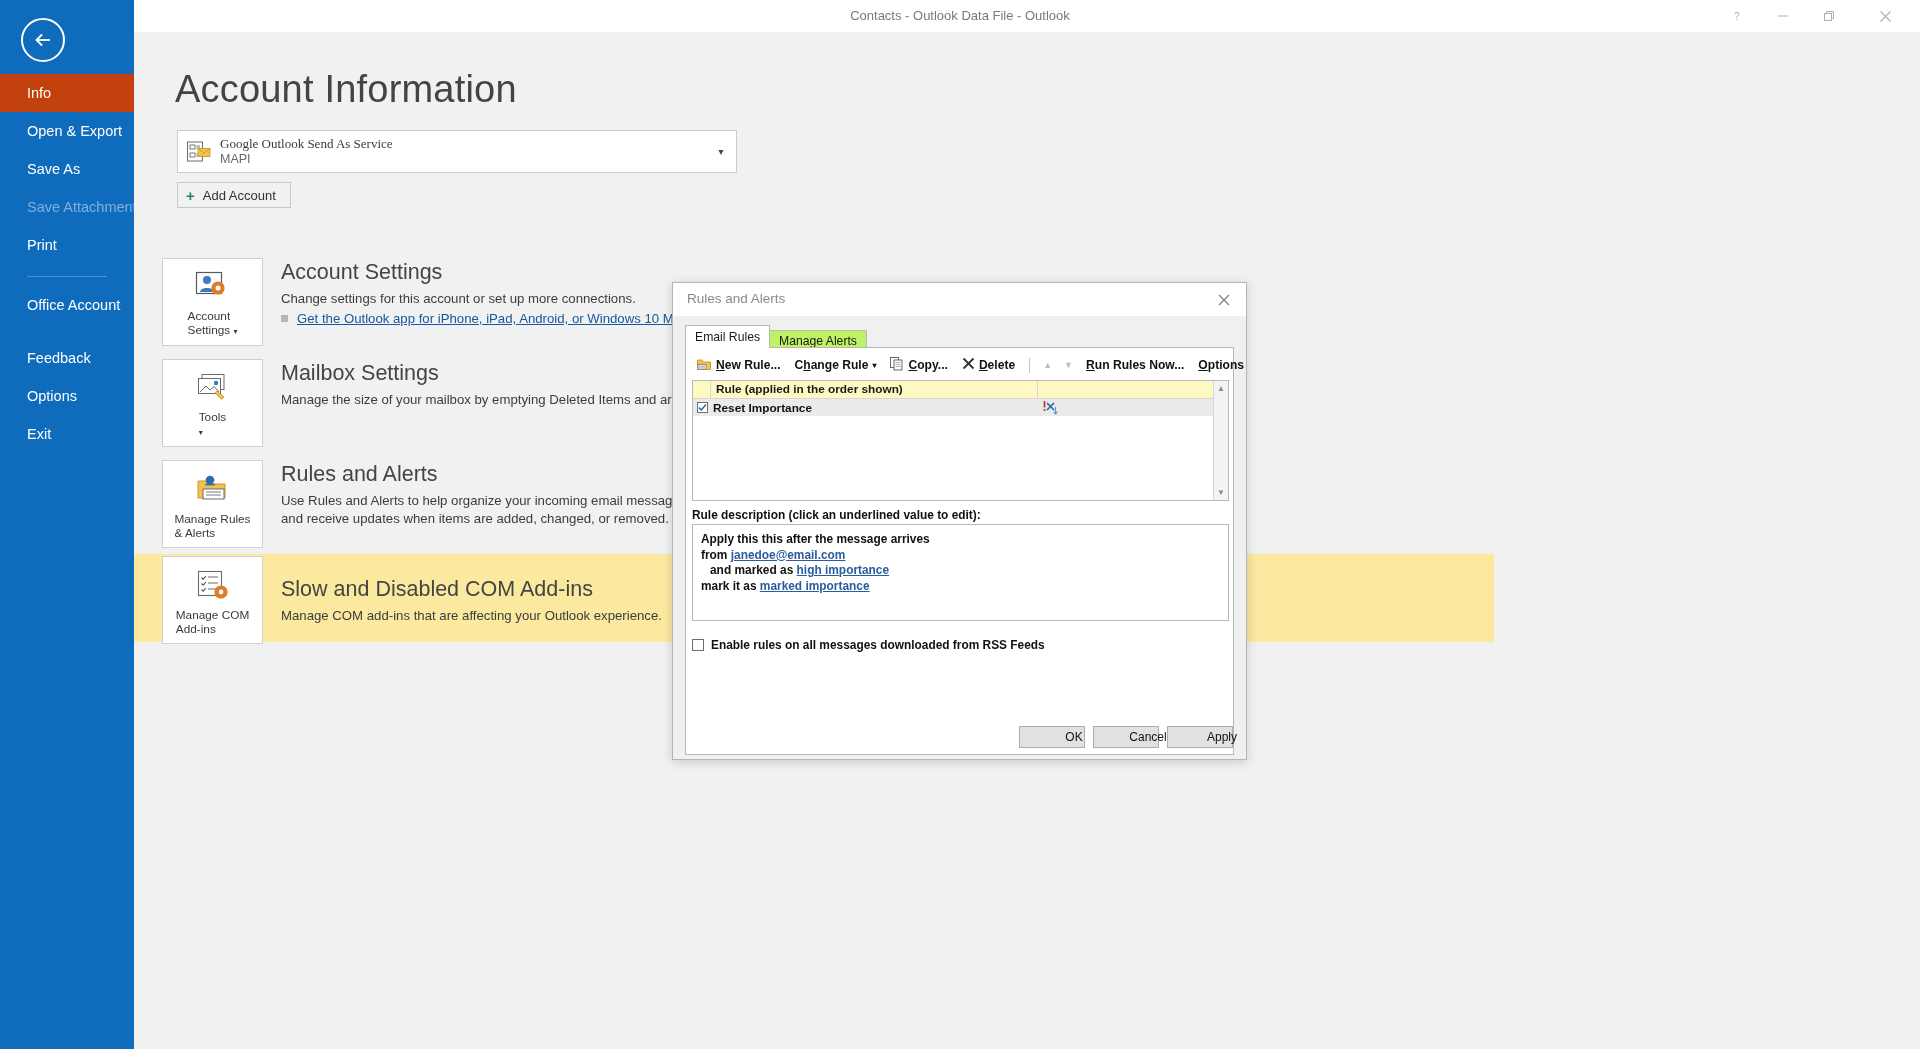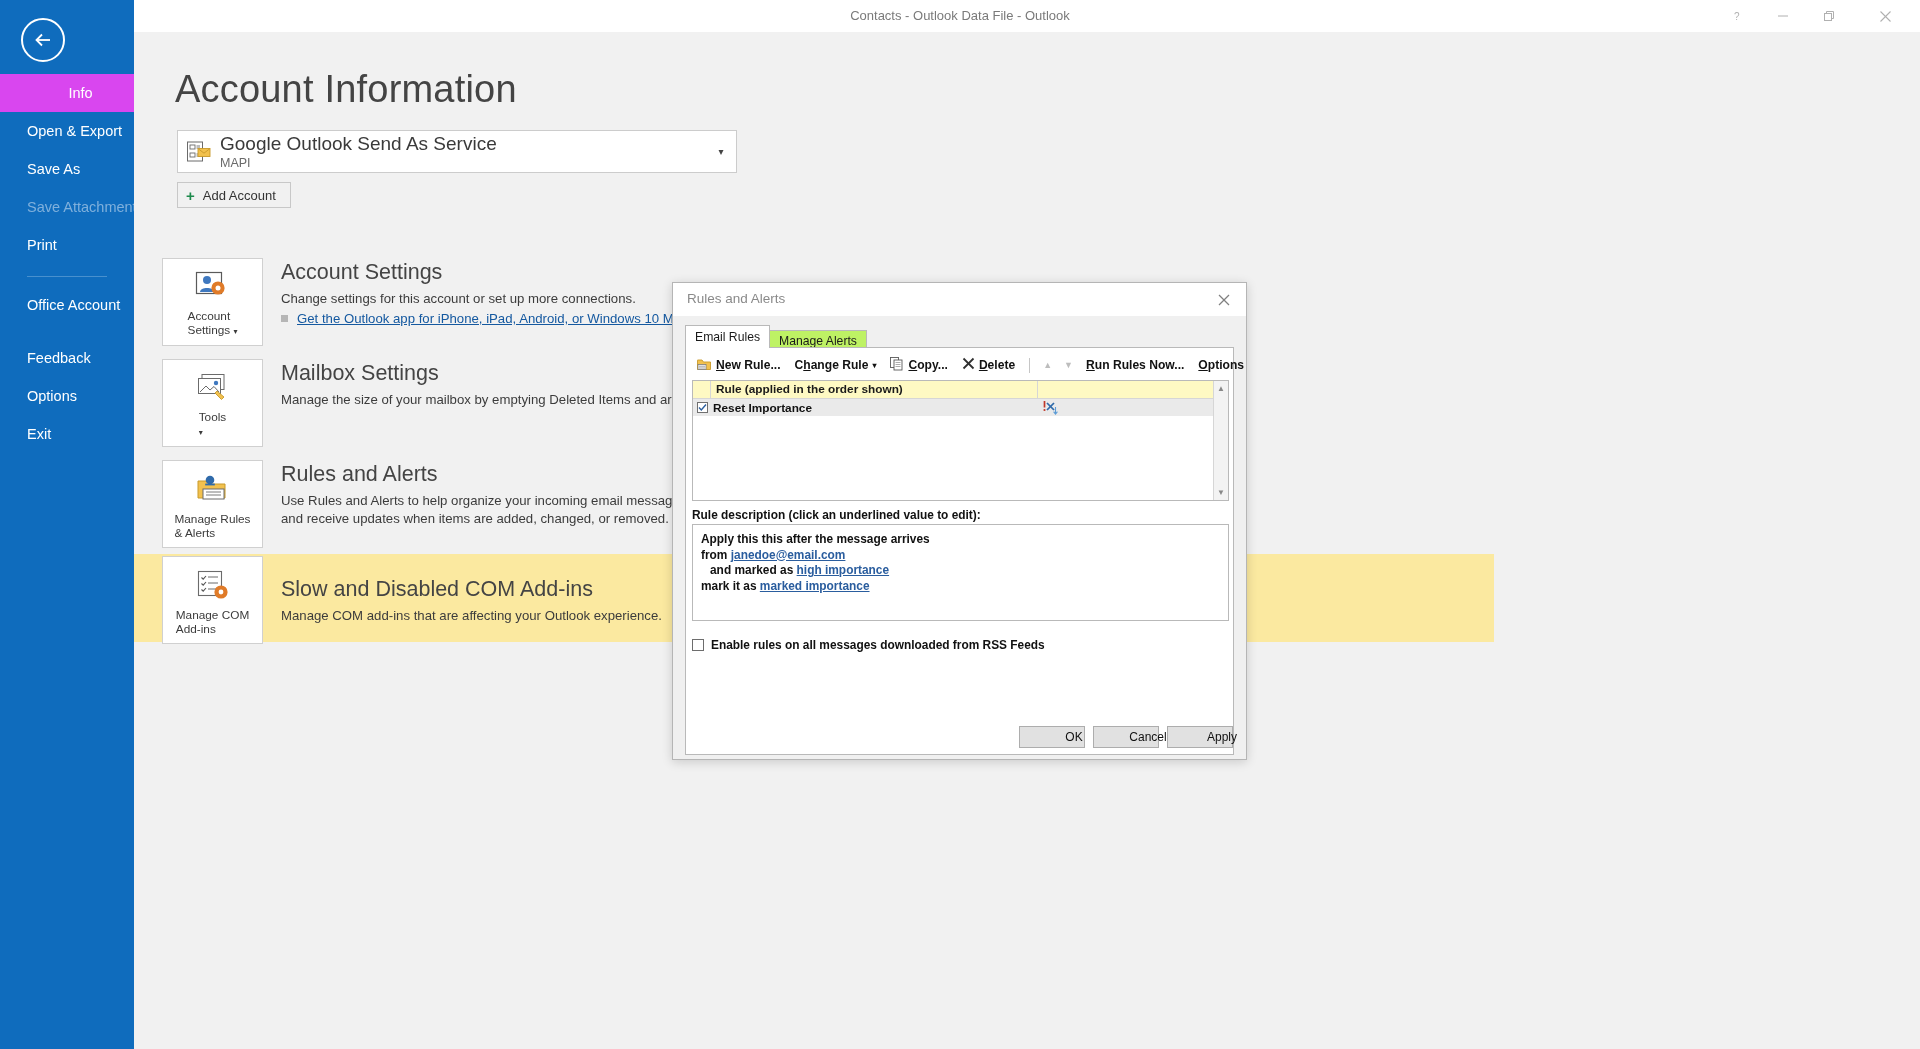--- a/index.html
+++ b/index.html
@@ -41,21 +41,21 @@
     position: absolute; left: 21px; top: 18px; width: 44px; height: 44px;
     border: 2px solid #ffffff; border-radius: 50%;
     display: flex; align-items: center; justify-content: center;
   }
   #nav-list { position: absolute; top: 74px; left: 0; width: 134px; }
   .nav-item {
     position: relative; height: 38px; line-height: 38px;
     padding-left: 27px; font-size: 14.5px; color: #ffffff; white-space: nowrap;
   }
   .nav-item.two-line { height: 50px; line-height: 21px; padding-top: 6px; }
-  .nav-item.active { background: #d946ef; text-align: center; }
+  .nav-item.active { background: #c2410c; }
   .nav-item.disabled { color: #7fb0dc; }
   .nav-sep {
     height: 1px; background: #4890ce; margin: 12px 27px 12px 27px;
   }
 
   
   #main {
     position: absolute; left: 134px; top: 32px;
     width: 1786px; height: 1017px; background: #f1f1f1;
   }
@@ -65,21 +65,21 @@
   }
 
   
   #account-select {
     position: absolute; left: 43px; top: 98px; width: 560px; height: 43px;
     background: #ffffff; border: 1px solid #cccccc;
     display: flex; align-items: center;
   }
   #account-icon { width: 42px; display: flex; justify-content: center; align-items: center; }
   #account-textwrap { flex: 1; line-height: 1.25; }
-  #account-name { font-size: 19px; color: #3a3a3a; }
+  #account-name { font-size: 13px; color: #3a3a3a; font-family: Liberation Serif, serif; }
   #account-type { font-size: 12.5px; color: #6a6a6a; }
   #account-caret { width: 30px; text-align: center; color: #444; font-size: 10px; }
 
   #add-account {
     position: absolute; left: 43px; top: 150px; height: 26px;
     padding: 0 14px 0 8px;
     background: #f1f1f1; border: 1px solid #c8c8c8;
     display: flex; align-items: center; gap: 8px;
     font-size: 13px; color: #333333;
   }

